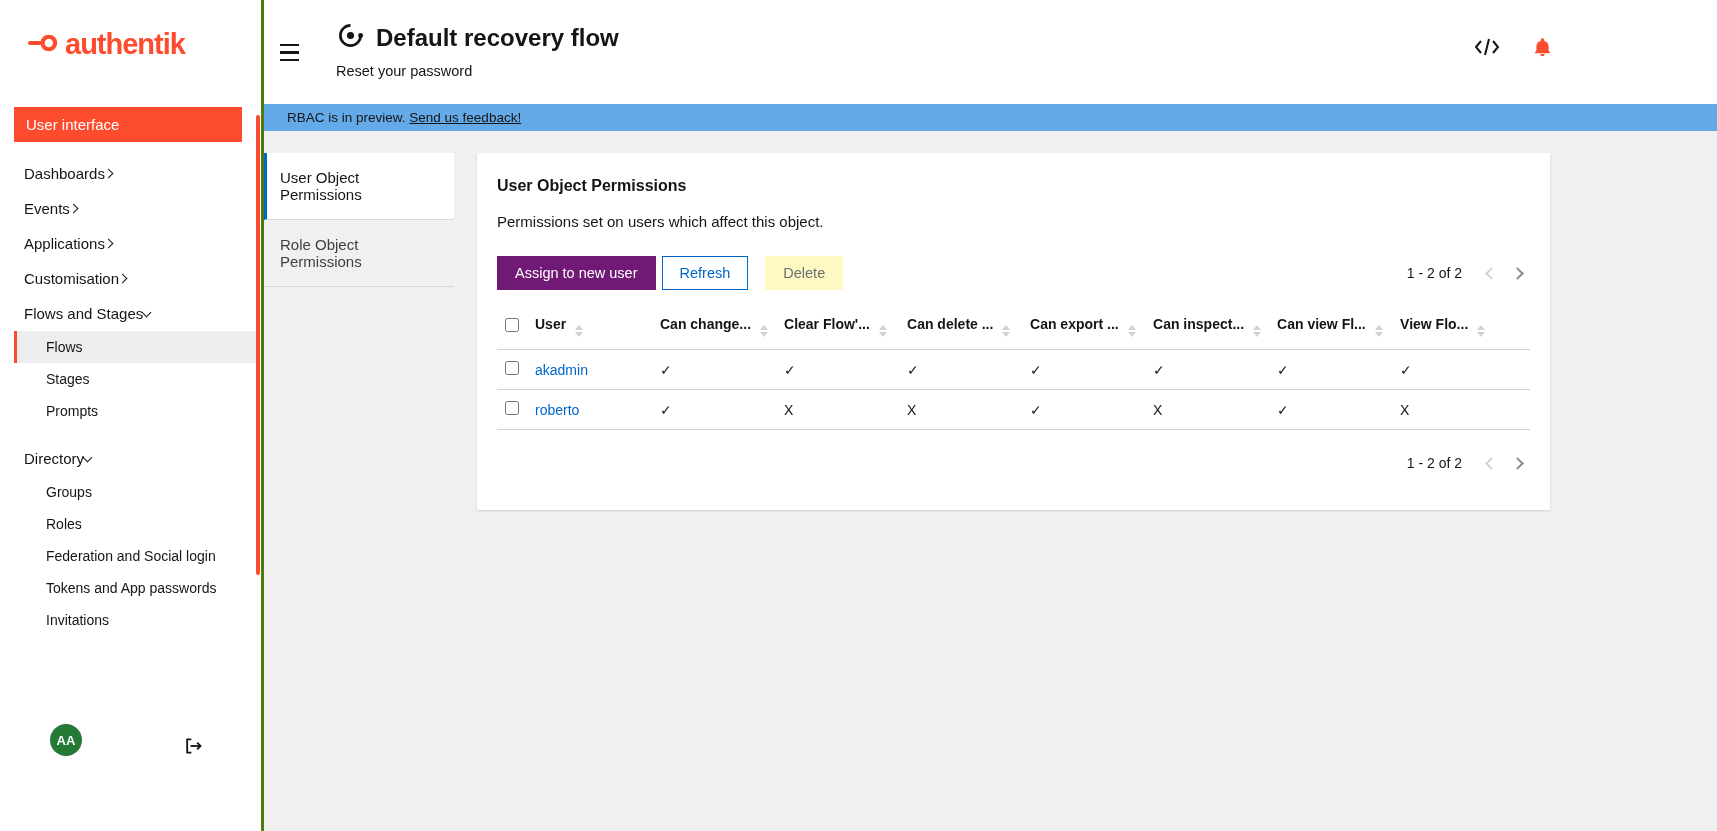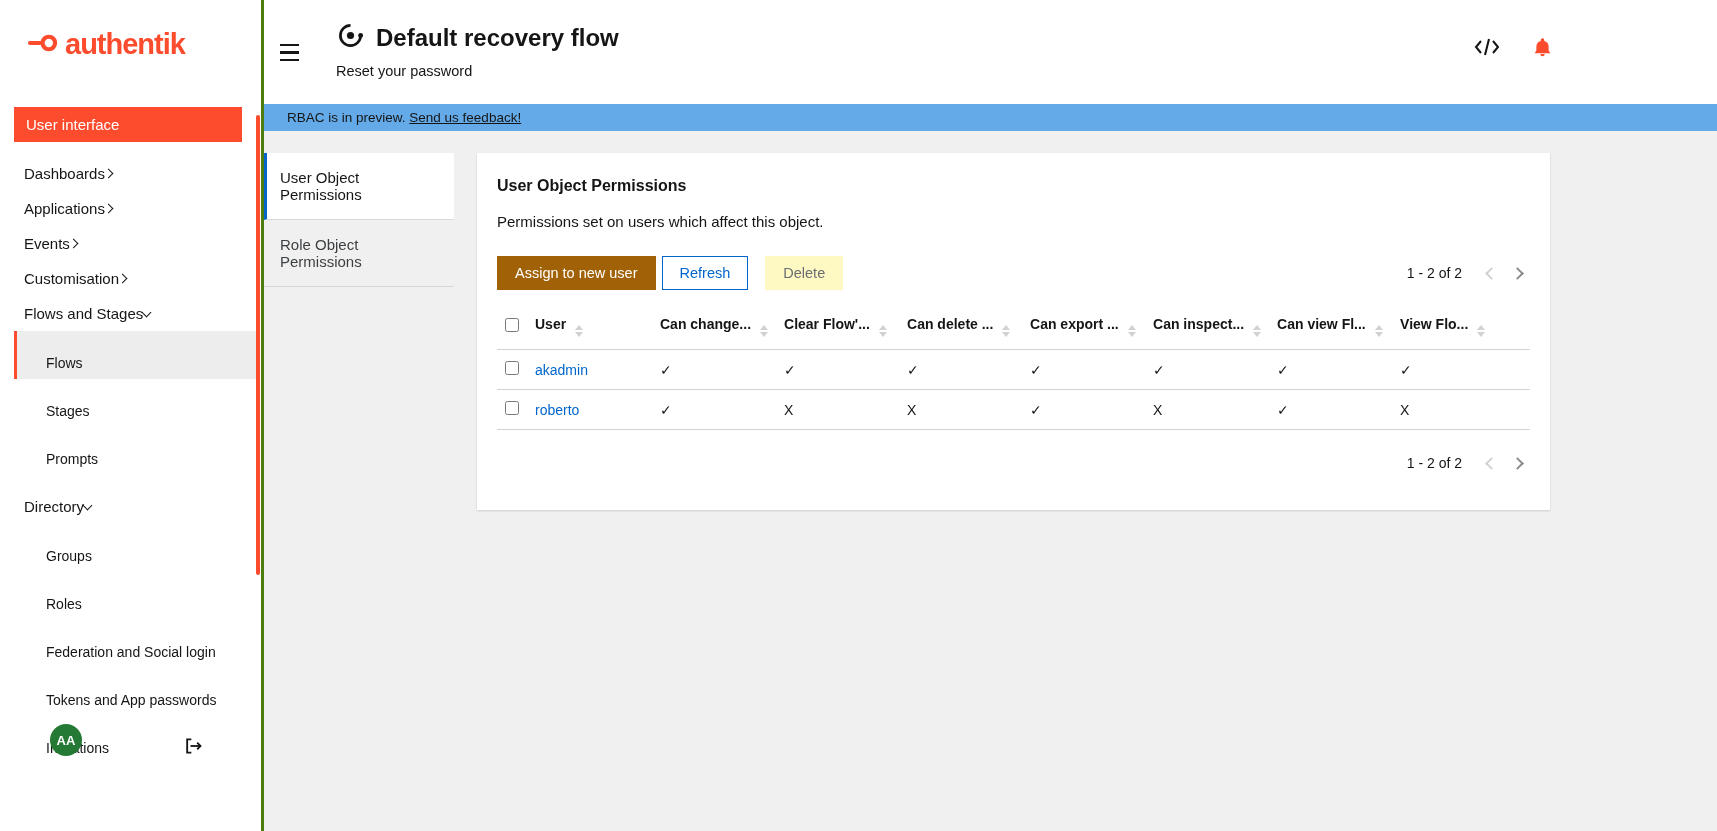--- a/index.html
+++ b/index.html
@@ -11,21 +11,21 @@
   }
 
   
   .sidebar { width:264px; min-width:264px; background:#fff; position:relative; border-right:3px solid #4d7c0f; }
   .sb-scrollbar { position:absolute; top:115px; right:1px; width:4px; height:460px; background:#fd4b2d; border-radius:2px; }
   .logo { display:flex; align-items:center; gap:7px; padding:28px 0 0 28px; cursor:pointer; }
   .logo-text { font-size:29px; font-weight:bold; color:#fd4b2d; letter-spacing:-1px; }
   .ui-item { margin:46px 19px 14px 14px; background:#fd4b2d; color:#fff; font-size:15px; padding:9px 12px; cursor:pointer; }
   .nav { margin:0 5px 0 14px; }
   .nav-item { display:flex; justify-content:flex-start; align-items:center; padding:9px 12px 9px 10px; font-size:15px; cursor:pointer; }
-  .sub-item { padding:24px 10px 8px 32px; font-size:14px; cursor:pointer; }
+  .sub-item { padding:8px 10px 8px 32px; font-size:14px; cursor:pointer; }
   .sub-item.active { background:#ededed; border-left:3px solid #fd4b2d; padding-left:29px; }
   .nav-gap { height:14px; }
   .chev { width:7px; height:7px; border-right:1.6px solid #151515; border-bottom:1.6px solid #151515; display:inline-block; }
   .chev.right { transform:rotate(-45deg); }
   .chev.down  { transform:rotate(45deg); margin-top:-3px; }
   .sb-footer { position:absolute; bottom:75px; left:0; right:0; display:flex; align-items:flex-end; justify-content:space-between; padding:0 58px 0 50px; }
   .avatar { width:32px; height:32px; border-radius:50%; background:#247934; color:#fff; font-size:13px; font-weight:bold; display:flex; align-items:center; justify-content:center; cursor:pointer; }
 
   
   .main { flex:1; display:flex; flex-direction:column; background:#f0f0f0; min-width:0; }
@@ -51,21 +51,21 @@
   .subtabs { width:190px; min-width:190px; }
   .subtab { padding:16px; font-size:15px; color:#3c3f42; border-bottom:1px solid #d8d8d8; cursor:pointer; }
   .subtab.active { background:#fff; color:#151515; border-left:3px solid #0066cc; padding-left:13px; }
 
   .card { flex:1; background:#fff; margin:0 167px 0 23px; padding:24px 20px 34px; box-shadow:0 1px 2px rgba(0,0,0,.15); }
   .card-title { font-size:16px; font-weight:bold; margin:0 0 18px; }
   .card-desc { font-size:15px; margin:0 0 26px; }
 
   .toolbar { display:flex; align-items:center; }
   .btn { font-family:inherit; font-size:14.5px; padding:8px 17px; border:1px solid transparent; cursor:pointer; }
-  .btn-primary { background:#a16207; color:#fff; }
+  .btn-primary { background:#701a75; color:#fff; }
   .btn-secondary { background:#fff; color:#0066cc; border-color:#0066cc; margin-left:6px; }
   .btn-disabled { background:#fef9c3; color:#6a6e73; margin-left:17px; cursor:default; }
 
   .pager { margin-left:auto; display:flex; align-items:center; font-size:14px; }
   .pager .label { margin-right:16px; }
   .pchev-btn { width:26px; height:26px; display:flex; align-items:center; justify-content:center; cursor:pointer; background:none; border:none; }
   .pchev { width:9px; height:9px; display:inline-block; border-top:2px solid #8a8d90; border-right:2px solid #8a8d90; }
   .pchev.left { transform:rotate(-135deg); }
   .pchev.right { transform:rotate(45deg); }
   .pchev.disabled { border-color:#d2d2d2; }
@@ -101,25 +101,25 @@
   </div>
 
   <div class="ui-item">User interface</div>
 
   <nav class="nav">
     <div class="nav-item">
       <span>Dashboards</span>
       <span class="chev right"></span>
     </div>
     <div class="nav-item">
+      <span>Events</span>
+      <span class="chev right"></span>
+    </div>
+    <div class="nav-item">
       <span>Applications</span>
-      <span class="chev right"></span>
-    </div>
-    <div class="nav-item">
-      <span>Events</span>
       <span class="chev right"></span>
     </div>
     <div class="nav-item">
       <span>Customisation</span>
       <span class="chev right"></span>
     </div>
     <div class="nav-item">
       <span>Flows and Stages</span>
       <span class="chev down"></span>
     </div>

